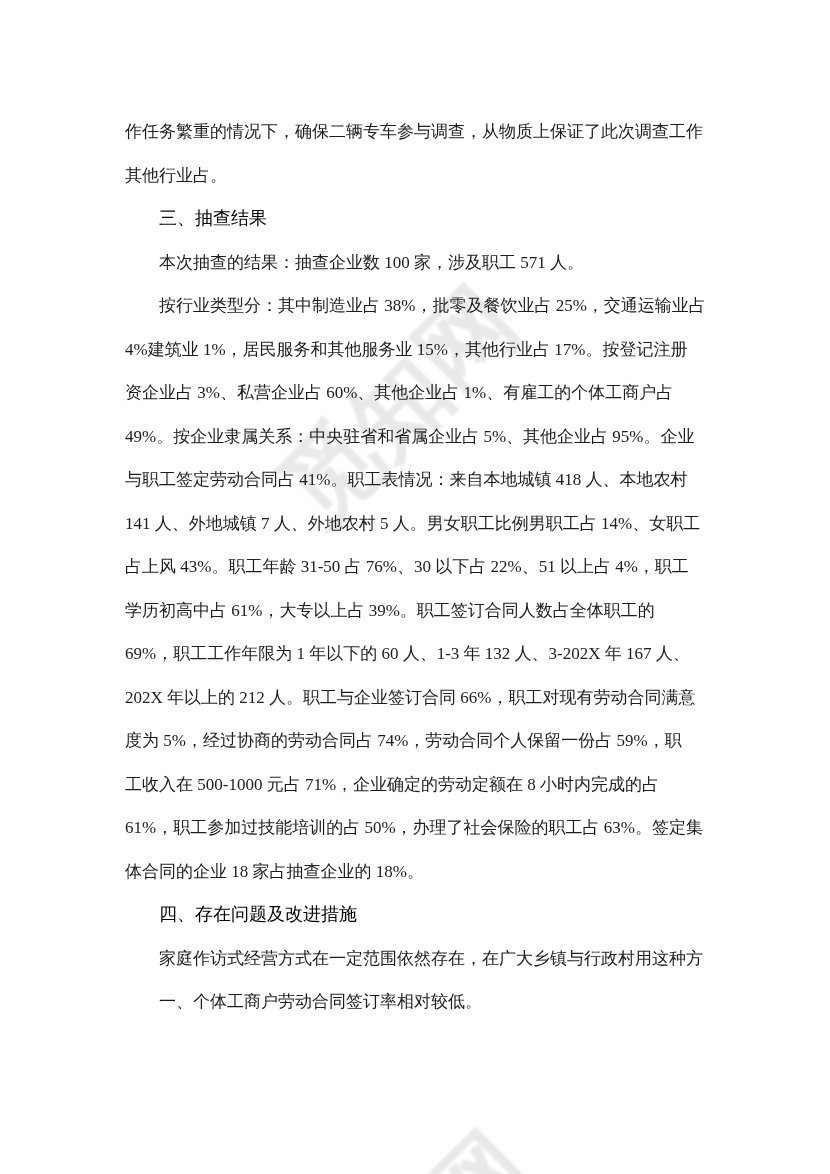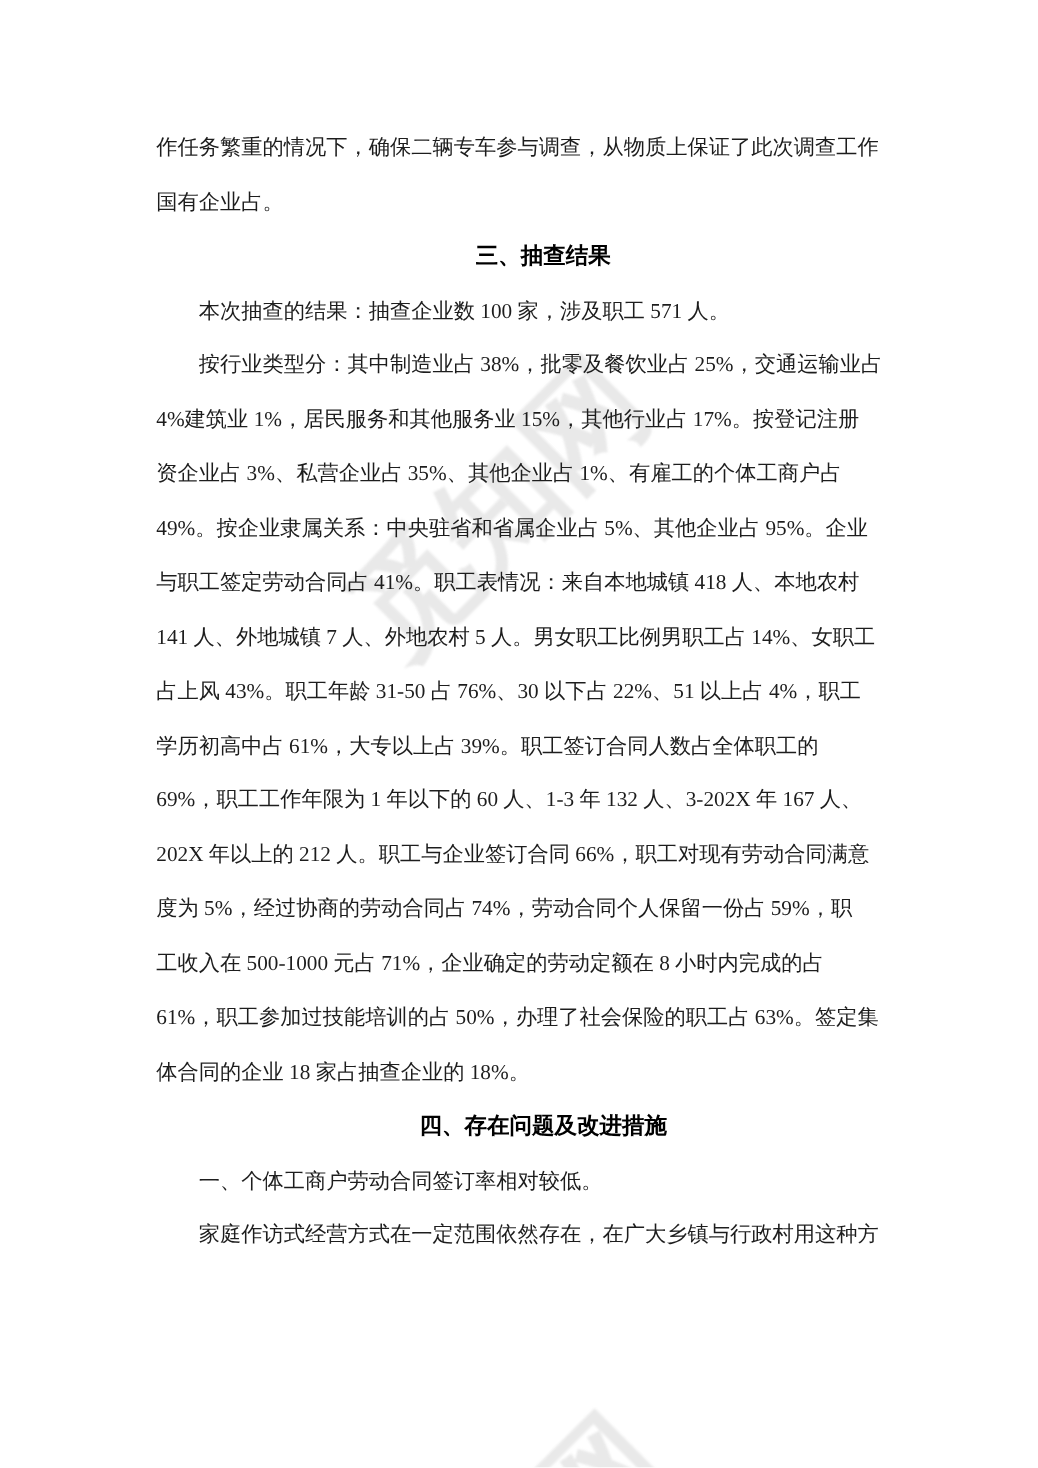--- a/index.html
+++ b/index.html
@@ -27,64 +27,63 @@
     transform: translate(-50%, -50%) rotate(-45deg);
     user-select: none;
     pointer-events: none;
     filter: blur(1px);
   }
   .watermark.wm-center { left: 400px; top: 407px; }
   .watermark.wm-bottom { left: 412px; top: 1252px; }
   .content {
     position: absolute;
     z-index: 1;
-    top: 96px;
+    top: 110px;
     left: 125px;
     width: 585px;
   }
   .line {
     height: 43.5px;
     line-height: 43.5px;
     font-size: 17px;
     white-space: nowrap;
     color: var(--color-text, #1d1d1d);
   }
   .line.indent { padding-left: 34px; }
   .line.heading {
-    font-weight: bold;
+    font-weight: normal;
     font-size: 18px;
     color: var(--color-heading, #000000);
-    text-align: center;
   }
 </style>
 </head>
 <body>
 
 <div class="page">
 
   <div class="watermark wm-center">觅知网</div>
   <div class="watermark wm-bottom">觅知网</div>
 
   <div class="content">
     <div class="line">作任务繁重的情况下，确保二辆专车参与调查，从物质上保证了此次调查工作</div>
-    <div class="line">国有企业占。</div>
+    <div class="line">其他行业占。</div>
     <div class="line heading indent">三、抽查结果</div>
     <div class="line indent">本次抽查的结果：抽查企业数 100 家，涉及职工 571 人。</div>
     <div class="line indent">按行业类型分：其中制造业占 38%，批零及餐饮业占 25%，交通运输业占</div>
     <div class="line">4%建筑业 1%，居民服务和其他服务业 15%，其他行业占 17%。按登记注册</div>
-    <div class="line">资企业占 3%、私营企业占 35%、其他企业占 1%、有雇工的个体工商户占</div>
+    <div class="line">资企业占 3%、私营企业占 60%、其他企业占 1%、有雇工的个体工商户占</div>
     <div class="line">49%。按企业隶属关系：中央驻省和省属企业占 5%、其他企业占 95%。企业</div>
     <div class="line">与职工签定劳动合同占 41%。职工表情况：来自本地城镇 418 人、本地农村</div>
     <div class="line">141 人、外地城镇 7 人、外地农村 5 人。男女职工比例男职工占 14%、女职工</div>
     <div class="line">占上风 43%。职工年龄 31-50 占 76%、30 以下占 22%、51 以上占 4%，职工</div>
     <div class="line">学历初高中占 61%，大专以上占 39%。职工签订合同人数占全体职工的</div>
     <div class="line">69%，职工工作年限为 1 年以下的 60 人、1-3 年 132 人、3-202X 年 167 人、</div>
     <div class="line">202X 年以上的 212 人。职工与企业签订合同 66%，职工对现有劳动合同满意</div>
     <div class="line">度为 5%，经过协商的劳动合同占 74%，劳动合同个人保留一份占 59%，职</div>
     <div class="line">工收入在 500-1000 元占 71%，企业确定的劳动定额在 8 小时内完成的占</div>
     <div class="line">61%，职工参加过技能培训的占 50%，办理了社会保险的职工占 63%。签定集</div>
     <div class="line">体合同的企业 18 家占抽查企业的 18%。</div>
     <div class="line heading indent">四、存在问题及改进措施</div>
+    <div class="line indent">家庭作访式经营方式在一定范围依然存在，在广大乡镇与行政村用这种方</div>
     <div class="line indent">一、个体工商户劳动合同签订率相对较低。</div>
-    <div class="line indent">家庭作访式经营方式在一定范围依然存在，在广大乡镇与行政村用这种方</div>
   </div>
 
 </div>
 
 </body></html>

